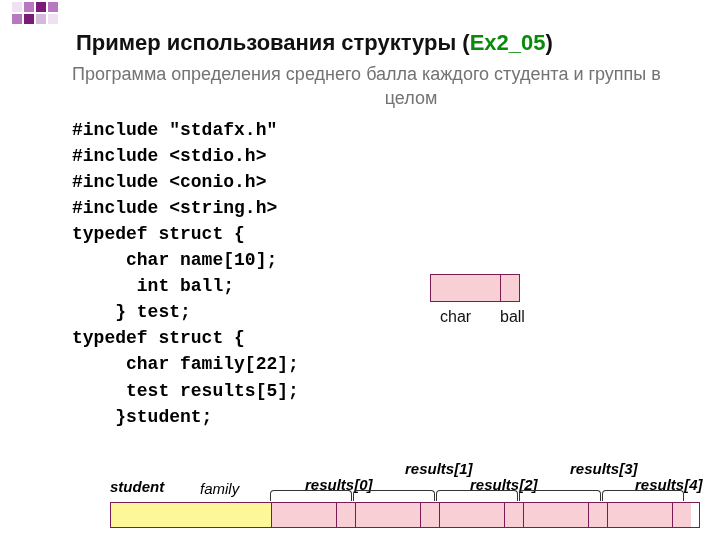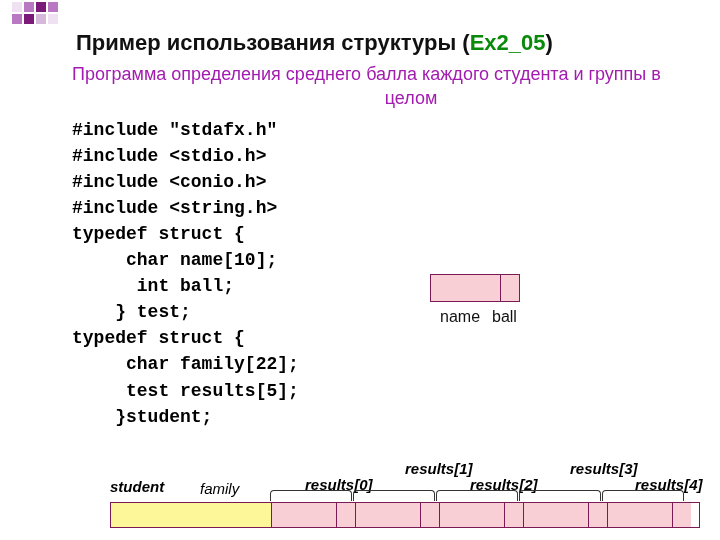--- a/index.html
+++ b/index.html
@@ -32,21 +32,21 @@
   }
   .title {
     font-size: 22px;
     font-weight: bold;
     color: #111;
     margin: 4px 0 6px 36px;
   }
   .title .accent { color: #0a8a0a; font-weight: bold; }
   .desc {
     font-size: 18px;
-    color: #a21caf;
+    color: #737373;
     margin-left: 32px;
     line-height: 1.35;
   }
   .desc .cont { margin-left: 30px; display:block;text-align:center; }
   .code {
     font-family: "Courier New", monospace;
     font-size: 18px;
     font-weight: bold;
     color: #000;
     margin-left: 32px;
@@ -129,22 +129,22 @@
      char family[22];
      test results[5];
     }student;</div>
 
   <div class="test-diagram">
     <div class="test-cells">
       <div class="cell name"></div>
       <div class="cell ball"></div>
     </div>
     <div class="test-labels">
-      <span style="left:10px">name</span>
-      <span style="left:62px">ball</span>
+      <span style="left:10px">char</span>
+      <span style="left:70px">ball</span>
     </div>
   </div>
 
   <div class="stud-diagram">
     <div class="overlabels">
       <span class="student" style="left:0; top:22px">student</span>
       <span class="nb" style="left:90px; top:24px; font-weight:normal">family</span>
       <span style="left:195px; top:20px">results[0]</span>
       <span style="left:295px; top:4px">results[1]</span>
       <span style="left:360px; top:20px">results[2]</span>

